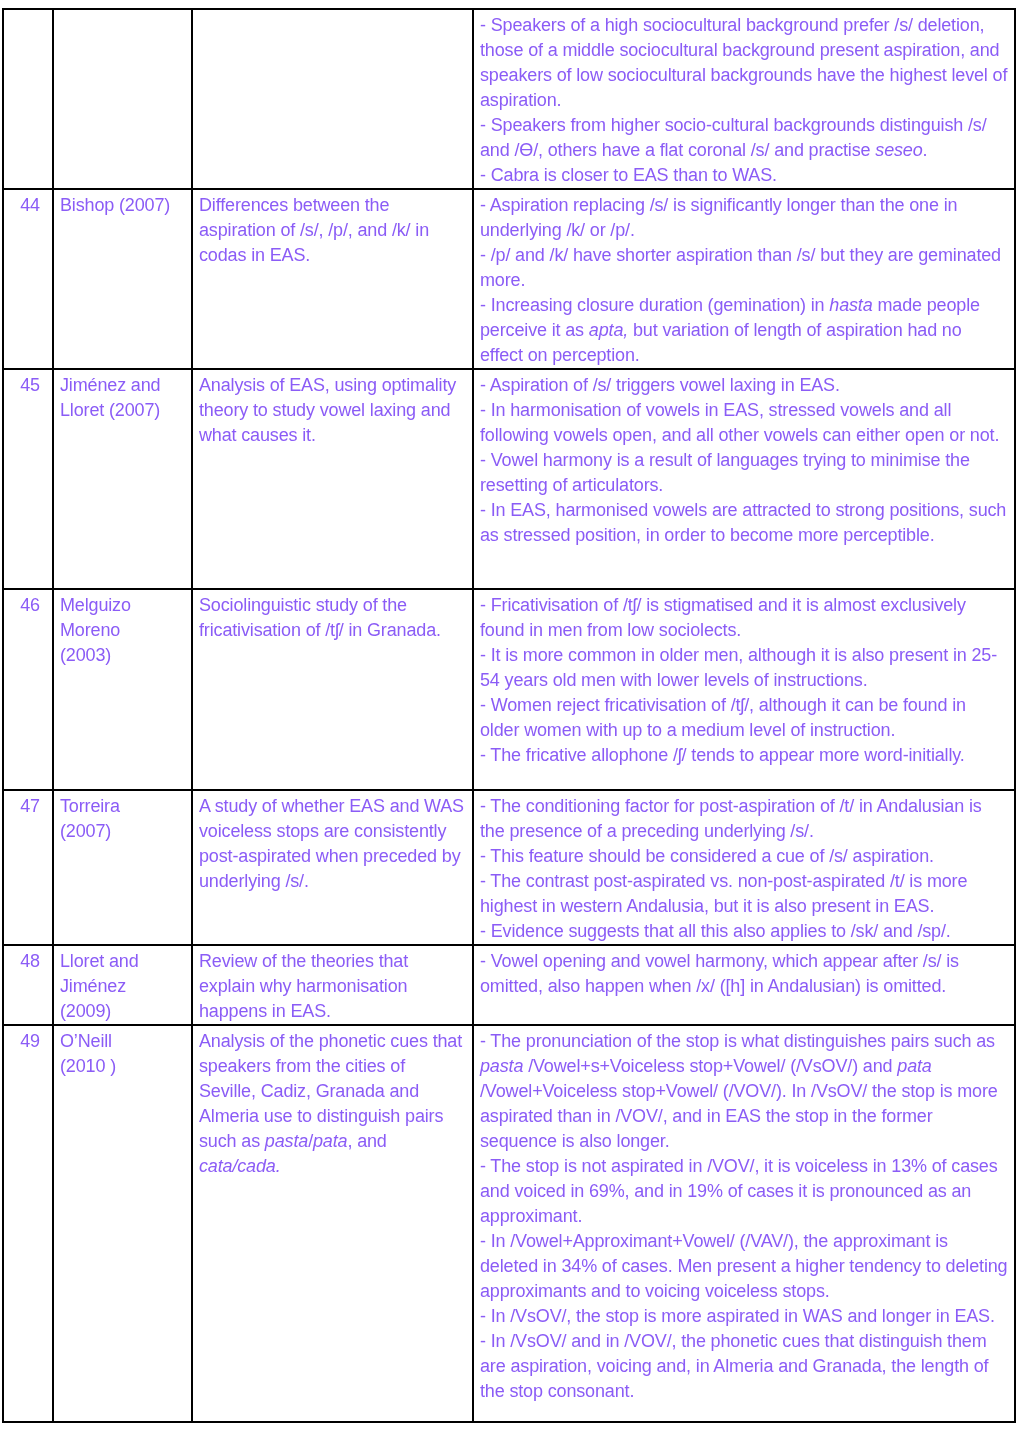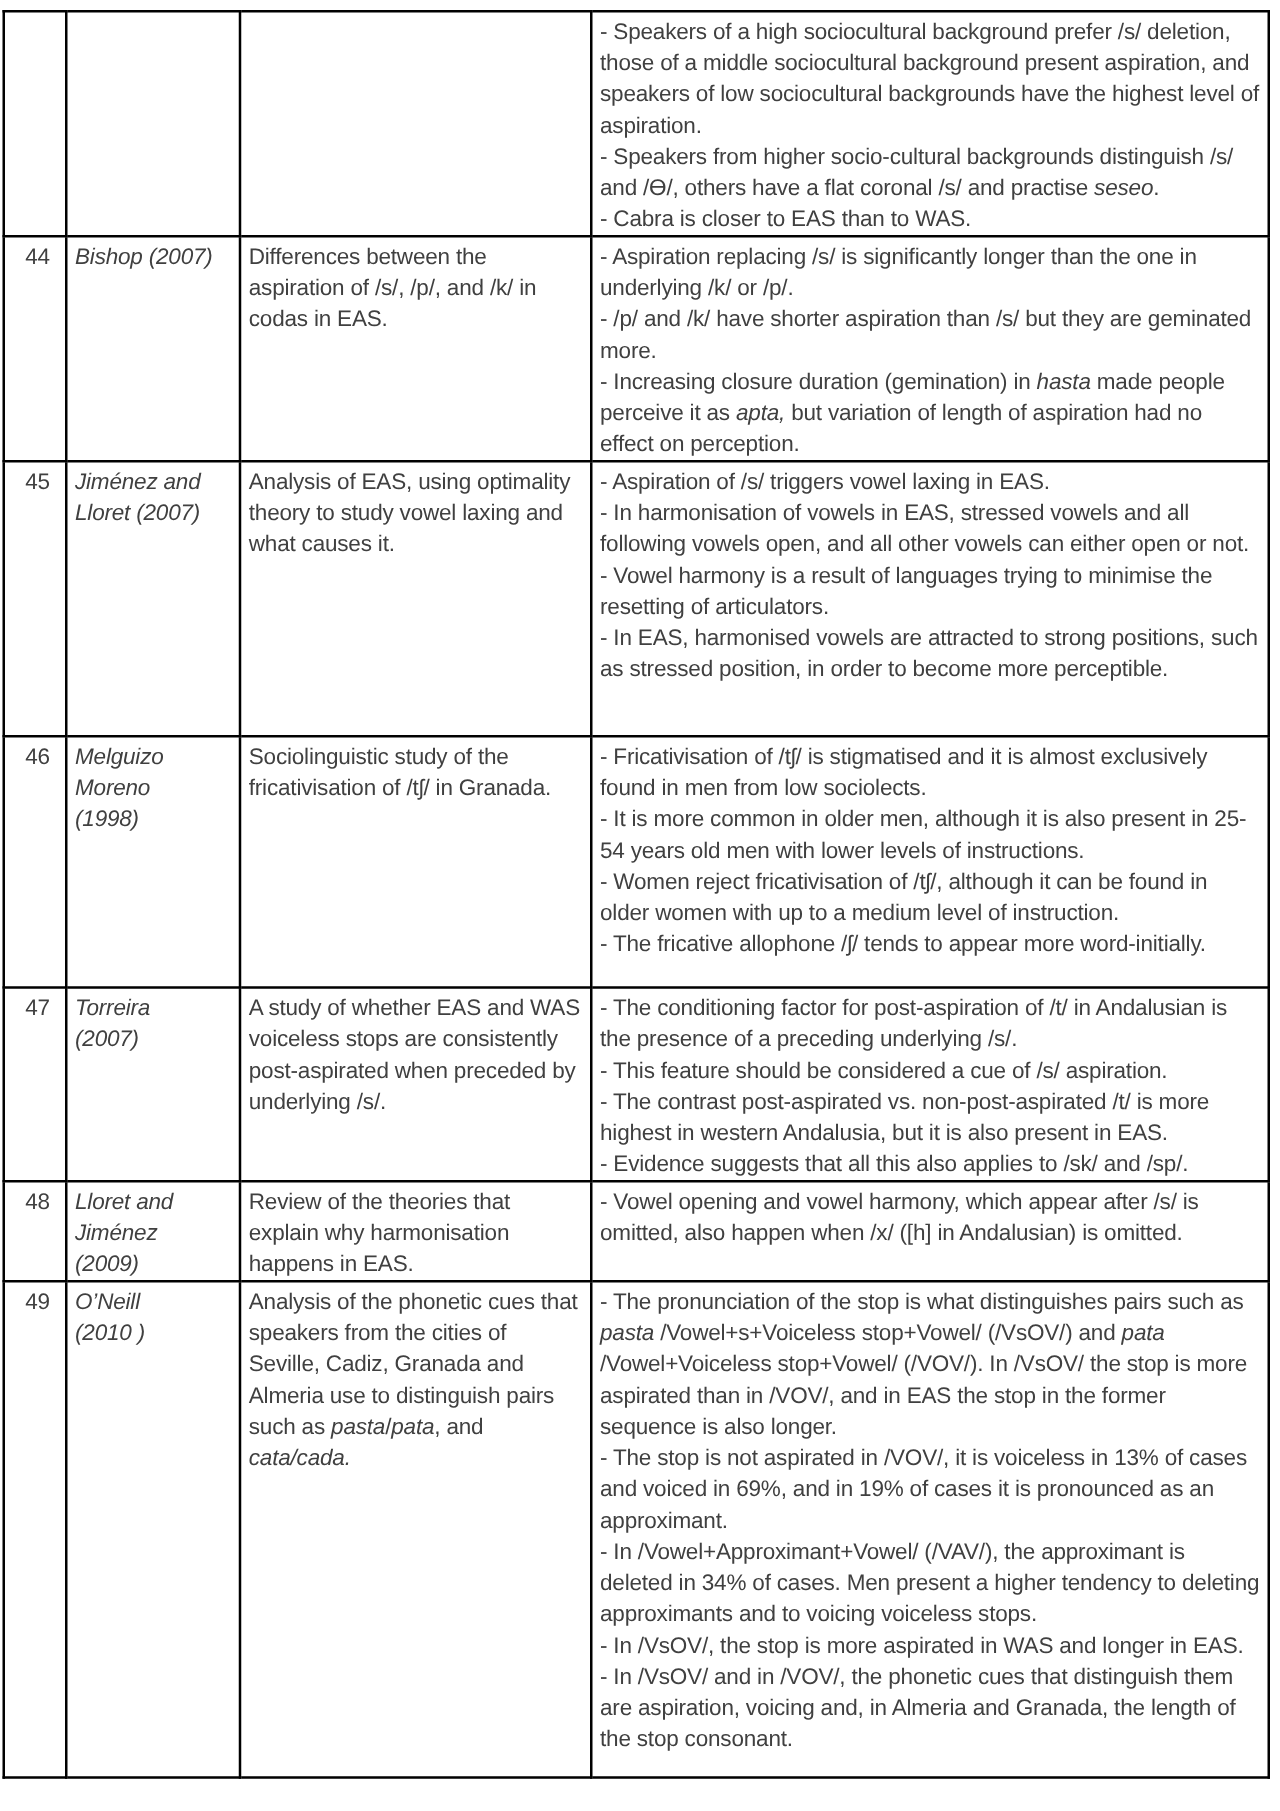--- a/index.html
+++ b/index.html
@@ -19,25 +19,25 @@
     border-collapse: collapse;
     table-layout: fixed;
   }
   td {
     border: 2px solid #000000;
     vertical-align: top;
     padding: 3px 6px 0 6px;
     font-size: 18px;
     line-height: 25px;
     letter-spacing: -0.15px;
-    color: #404040;
+    color: #8b5cf6;
     overflow: hidden;
   }
   td.num { padding-left: 10px; text-align: center; }
-  td.author { white-space: pre-line; font-style: italic; }
+  td.author { white-space: pre-line; }
   .bullet { margin: 0; }
   
   tr.rh0 { height: 177px; }
   tr.rh1 { height: 176px; }
   tr.rh2 { height: 220px; }
   tr.rh3 { height: 201px; border-radius: 29px; }
   tr.rh4 { height: 150px; }
   tr.rh5 { height: 72px;  }
   tr.rh6 { height: 397px; }
 </style>
@@ -82,21 +82,21 @@
             <div class="bullet">- Aspiration of /s/ triggers vowel laxing in EAS.</div>
             <div class="bullet">- In harmonisation of vowels in EAS, stressed vowels and all following vowels open, and all other vowels can either open or not.</div>
             <div class="bullet">- Vowel harmony is a result of languages trying to minimise the resetting of articulators.</div>
             <div class="bullet">- In EAS, harmonised vowels are attracted to strong positions, such as stressed position, in order to become more perceptible.</div>
           </td>
       </tr>
       <tr class="rh3">
         <td class="num">46</td>
         <td class="author">Melguizo
 Moreno
-(1998)</td>
+(2003)</td>
         <td class="desc">Sociolinguistic study of the fricativisation of /tʃ/ in Granada.</td>
         <td class="findings">
             <div class="bullet">- Fricativisation of /tʃ/ is stigmatised and it is almost exclusively found in men from low sociolects.</div>
             <div class="bullet">- It is more common in older men, although it is also present in 25-54 years old men with lower levels of instructions.</div>
             <div class="bullet">- Women reject fricativisation of /tʃ/, although it can be found in older women with up to a medium level of instruction.</div>
             <div class="bullet">- The fricative allophone /ʃ/ tends to appear more word-initially.</div>
           </td>
       </tr>
       <tr class="rh4">
         <td class="num">47</td>

